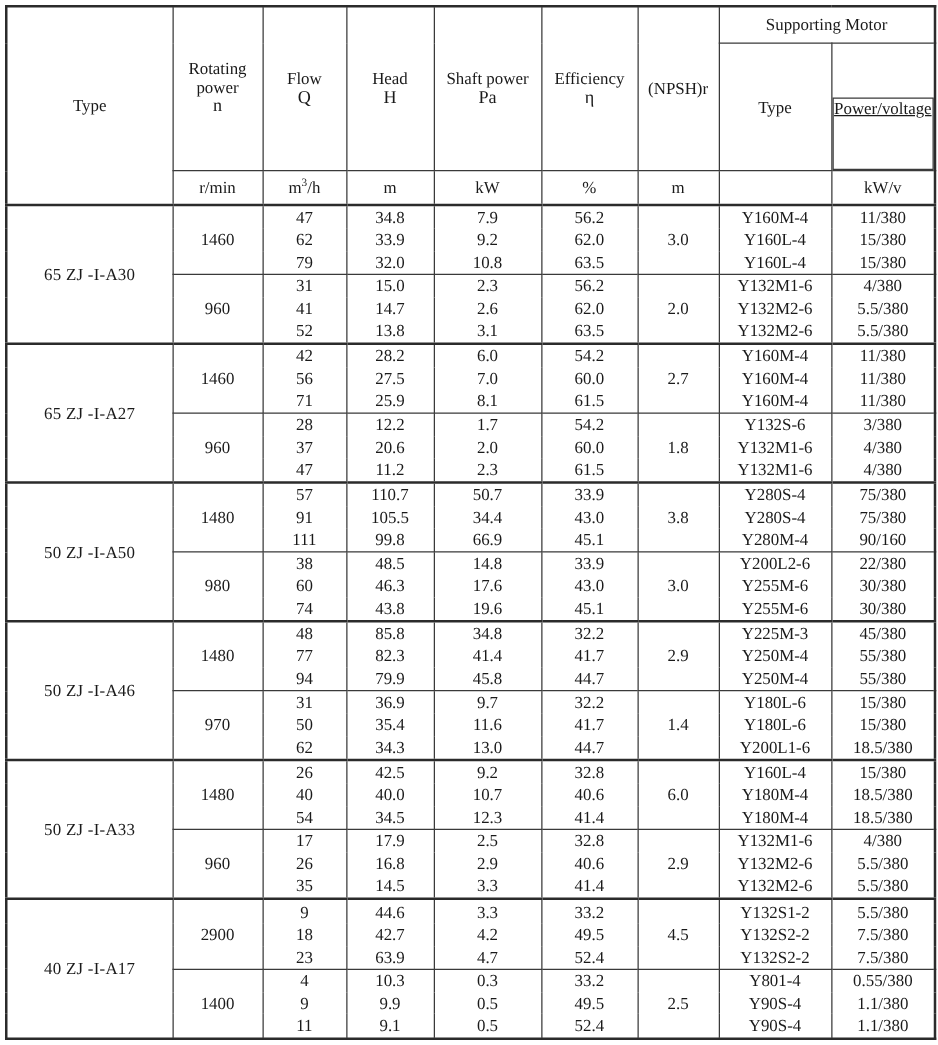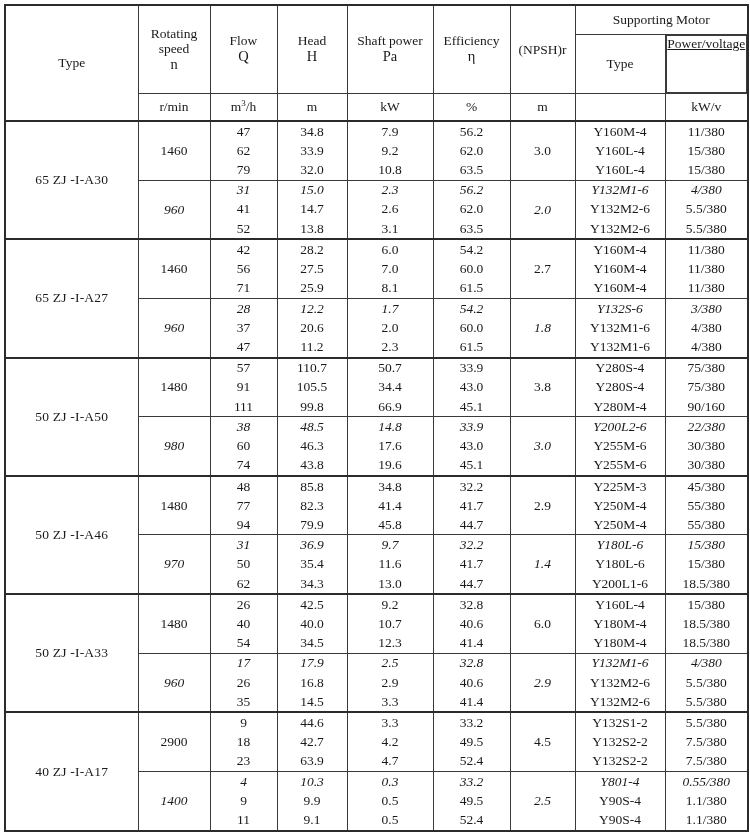--- a/index.html
+++ b/index.html
@@ -28,39 +28,39 @@
   table.spec td{
     border:1px solid #3a3a3a;
     text-align:center;
     vertical-align:middle;
     padding:0;
     font-size:13.5px;
     line-height:1.18;
     color:#1a1a1a;
   }
   
-  .hd{ font-size:14px; }
+  .hd{ font-size:14px;margin-top:43px; }
   .hd-type{ font-size:15px; }
   .units td, td.units{ font-size:13px; height:26px; }
   .sup{ font-size:9px; vertical-align:super; line-height:0; }
   .hdr-stack{ display:block; line-height:1.12; }
   .hdr-sym{ display:block; font-size:14.5px; line-height:1.2; }
   .hdr-small{ font-size:12.5px; line-height:1.1; display:block;text-decoration:underline; }
 
   
   td.typecell{ font-size:14px; letter-spacing:0.2px;font-family:Liberation Serif, serif; }
   td.speedcell{ font-size:14px; }
   td.num{ font-size:13.5px; }
   td.motor{ font-size:13.5px; }
   td.npsh{ font-size:13.5px; }
 
   
   tr.blockstart > td{ border-top:2px solid #2b2b2b; }
   
-  tr.groupstart > td{ border-top:1.5px solid #2b2b2b;font-style:italic; }
+  tr.groupstart > td{ border-top:1.5px solid #2b2b2b; }
   
   tr.inner > td.num, tr.inner > td.motor{ border-top:none;border-bottom:none; }
   tr.grouplast > td.num, tr.grouplast > td.motor{ border-top:none; }
   tr.groupfirst > td.num, tr.groupfirst > td.motor{ border-bottom:none; }
 
   
   col.c-type{width:133px;}
   col.c-speed{width:72px;}
   col.c-flow{width:67px;}
   col.c-head{width:70px;}
@@ -87,21 +87,21 @@
         <col class="c-eff">
         <col class="c-npsh">
         <col class="c-mtype">
         <col class="c-mpow">
     </colgroup>
     <tbody id="tbody-root">
 
       <tr class="headrow1">
         <td class="hd hd-type" rowspan="3">Type</td>
         <td class="hd" rowspan="2">
-          <span class="hdr-stack">Rotating speed</span>
+          <span class="hdr-stack">Rotating power</span>
           <span class="hdr-sym">n</span>
         </td>
         <td class="hd" rowspan="2">
           <span class="hdr-stack">Flow</span>
           <span class="hdr-sym">Q</span>
         </td>
         <td class="hd" rowspan="2">
           <span class="hdr-stack">Head</span>
           <span class="hdr-sym">H</span>
         </td>

